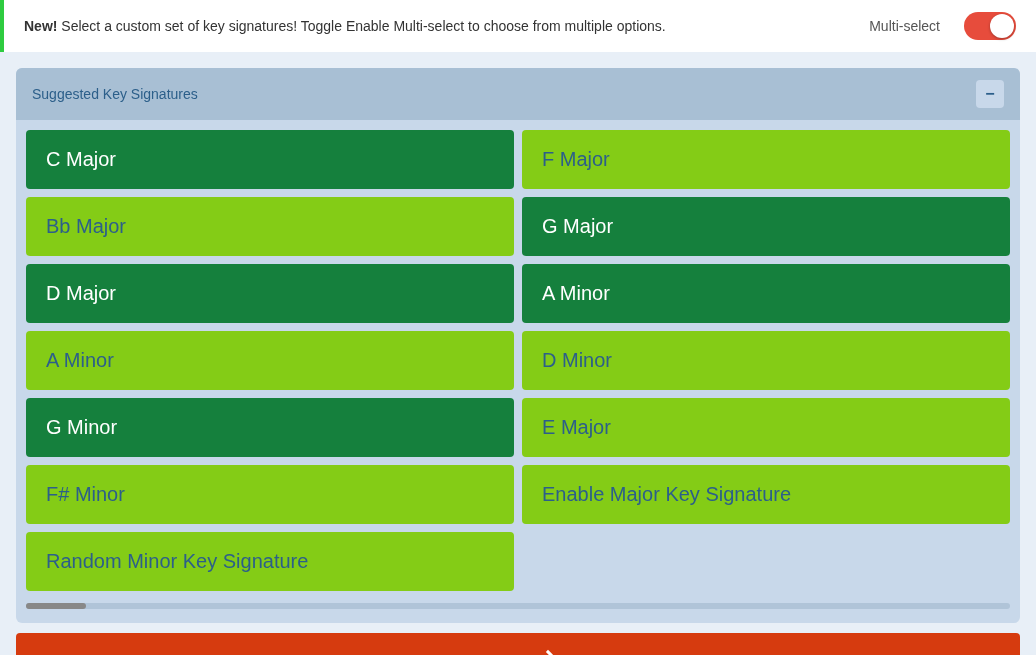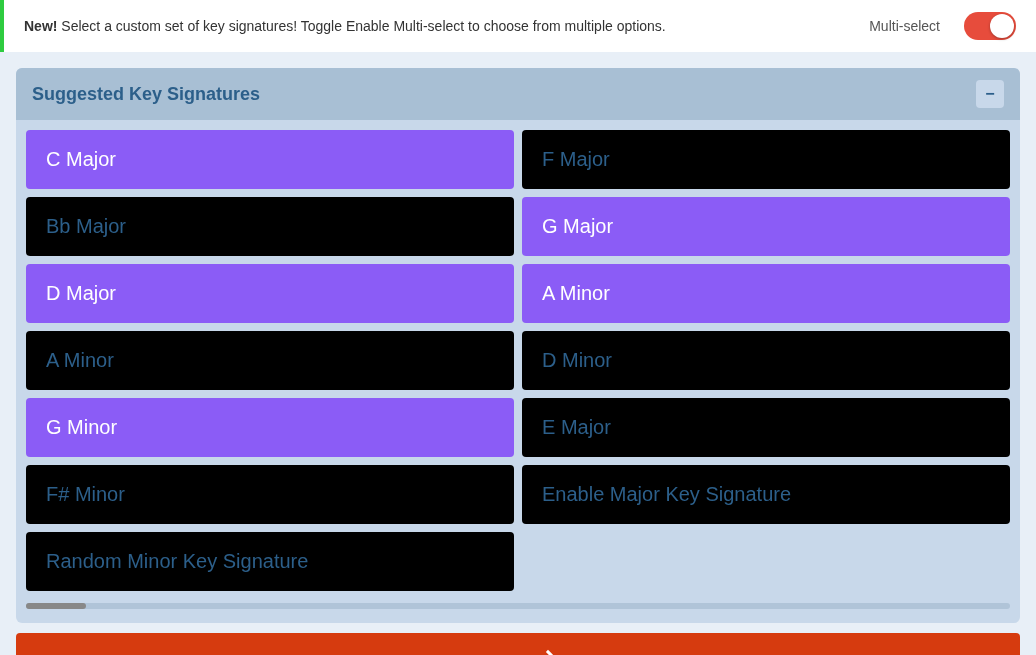--- a/index.html
+++ b/index.html
@@ -72,23 +72,23 @@
 
     
     .panel-header {
       background: #a8bfd4;
       padding: 12px 16px;
       display: flex;
       align-items: center;
       justify-content: space-between;
     }
     .panel-header-title {
-      font-size: 18px;
+      font-size: 14px;
       color: #2c5f8a;
-      font-weight: bold;
+      font-weight: normal;
     }
     .collapse-btn {
       width: 28px;
       height: 28px;
       background: #c8d8ea;
       border: none;
       border-radius: 4px;
       display: flex;
       align-items: center;
       justify-content: center;
@@ -109,25 +109,25 @@
     .key-btn {
       padding: 18px 20px;
       border: none;
       border-radius: 4px;
       font-size: 20px;
       cursor: pointer;
       text-align: left;
       font-family: Arial, sans-serif;
     }
     .key-btn.selected {
-      background: #8b5cf6;
+      background: #15803d;
       color: white;
     }
     .key-btn.unselected {
-      background: #000000;
+      background: #84cc16;
       color: #2c5f8a;
     }
 
     
     .scroll-indicator {
       height: 6px;
       background: #b0c4d8;
       margin: 2px 10px 4px 10px;
       border-radius: 3px;
       position: relative;

